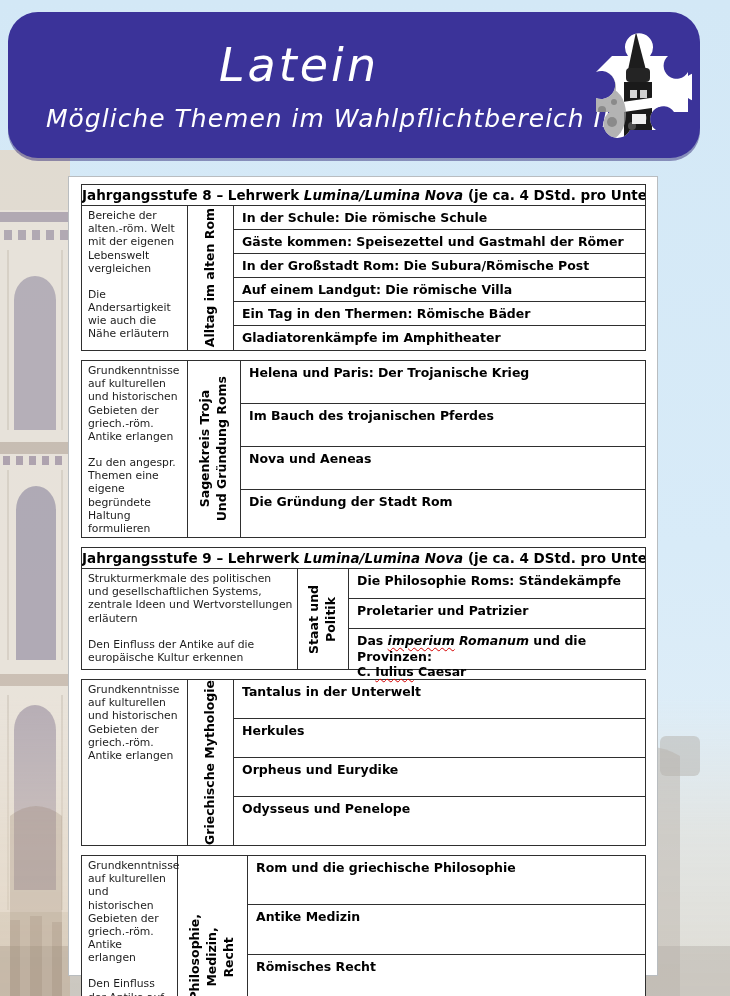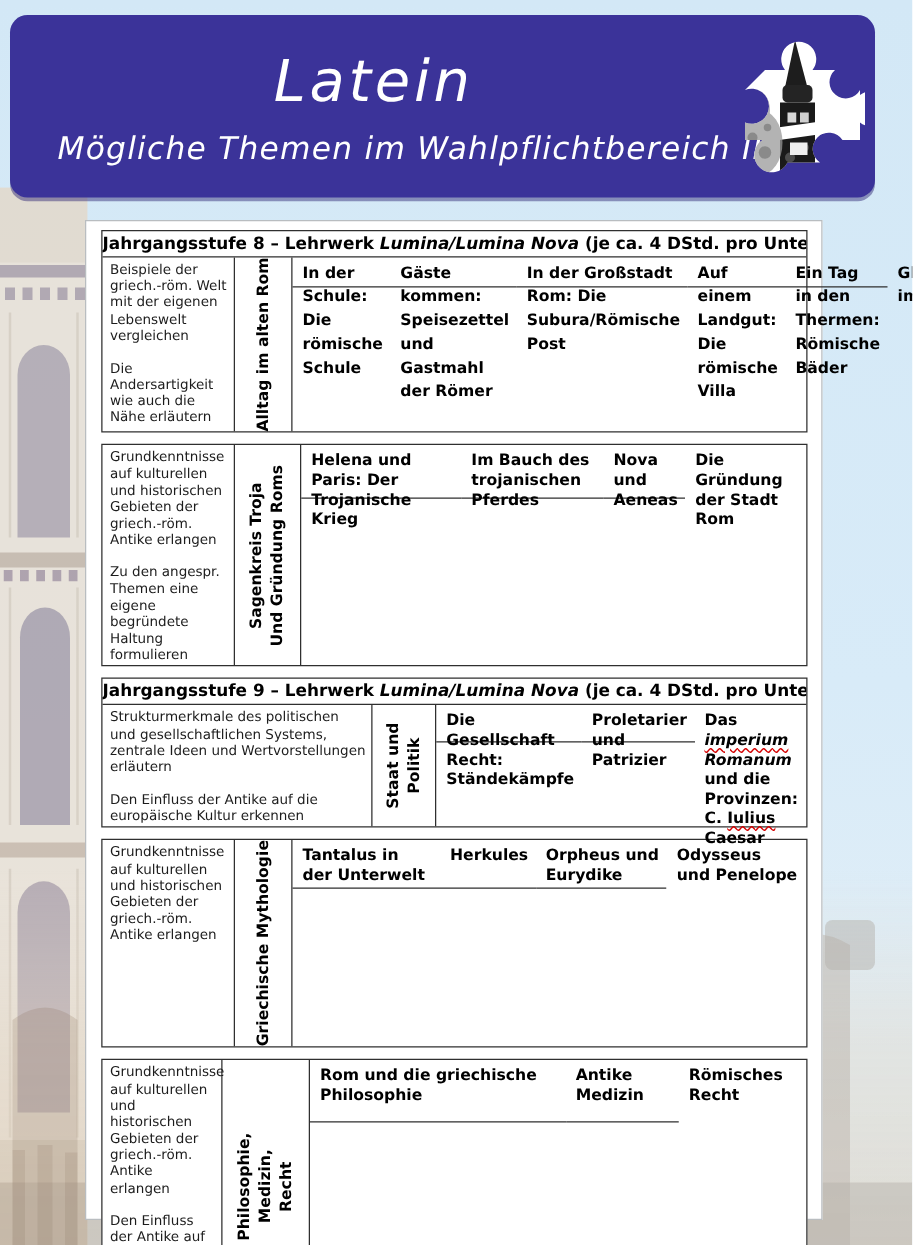--- a/index.html
+++ b/index.html
@@ -7,21 +7,21 @@
     position:relative;width:730px;height:996px;overflow:hidden;
     background:linear-gradient(180deg,#d3e8f6 0%,#d8ebf8 55%,#e6f0f6 100%);
     font-family:"DejaVu Sans","Liberation Sans",sans-serif;
   }
   
   .bg-left{position:absolute;left:0;top:150px;z-index:0;opacity:.8;}
   .bg-bottom{position:absolute;left:0;bottom:0;z-index:0;opacity:.55;}
   
   .header-card{
     position:absolute;left:8px;top:12px;width:692px;height:146px;z-index:2;
-    background:#3b3399;border-radius:14px;
+    background:#3b3399;border-radius:30px;
     box-shadow:0 3px 0 rgba(40,30,110,.45);
   }
   .title{
     position:absolute;left:0;right:110px;top:26px;text-align:center;
     color:#fff;font-size:46px;font-style:italic;letter-spacing:3px;
     font-family:"DejaVu Sans","Liberation Sans",sans-serif;
   }
   .subtitle{
     position:absolute;left:38px;top:92px;color:#fff;font-size:25px;
     font-style:italic;letter-spacing:1px;white-space:nowrap;
@@ -49,21 +49,21 @@
   .comp p:last-child{margin-bottom:0;}
   .theme{
     border-right:1px solid #2f2f2f;box-sizing:border-box;flex:none;
     display:flex;align-items:center;justify-content:center;
   }
   .vert{
     writing-mode:vertical-rl;transform:rotate(180deg);
     font-weight:bold;font-size:12.5px;line-height:1.35;
     white-space:nowrap;text-align:center;
   }
-  .topics{flex:1 1 auto;display:flex;min-width:0;}
+  .topics{flex:1 1 auto;display:flex;flex-direction:column;min-width:0;}
   .trow{
     border-bottom:1px solid #2f2f2f;box-sizing:border-box;
     font-weight:bold;font-size:12.5px;color:#000;
     padding:4px 6px 0 8px;line-height:1.25;
   }
   .trow:last-child{border-bottom:none;}
   .bi{font-style:italic;}
   .sq{text-decoration:underline wavy #d40000;text-decoration-thickness:1px;text-underline-offset:2px;}
   
   .s1 .comp{width:106px;}  .s1 .theme{width:46px;}
@@ -181,21 +181,21 @@
       </g>
     </svg>
   </div>
 
   <div class="panel">
 
     <div class="sec s1">
       <div class="sec-title"><span>Jahrgangsstufe 8 – Lehrwerk </span><span class="bi">Lumina/Lumina Nova</span><span> (je ca. 4 DStd. pro Unterthema)</span></div>
       <div class="sec-body">
         <div class="comp">
-          <p>Beispiele der griech.-röm. Welt mit der eigenen Lebenswelt vergleichen</p>
+          <p>Bereiche der alten.-röm. Welt mit der eigenen Lebenswelt vergleichen</p>
           <p>Die Andersartigkeit wie auch die Nähe erläutern</p>
         </div>
         <div class="theme">
           <div class="vert">
             <div>Alltag im alten Rom</div>
           </div>
         </div>
         <div class="topics">
           <div class="trow">In der Schule: Die römische Schule</div>
           <div class="trow">Gäste kommen: Speisezettel und Gastmahl der Römer</div>
@@ -235,21 +235,21 @@
           <p>Strukturmerkmale des politischen und gesellschaftlichen Systems, zentrale Ideen und Wertvorstellungen erläutern</p>
           <p>Den Einfluss der Antike auf die europäische Kultur erkennen</p>
         </div>
         <div class="theme">
           <div class="vert">
             <div>Staat und</div>
             <div>Politik</div>
           </div>
         </div>
         <div class="topics">
-          <div class="trow">Die Gesellschaft Recht: Ständekämpfe</div>
+          <div class="trow">Die Philosophie Roms: Ständekämpfe</div>
           <div class="trow">Proletarier und Patrizier</div>
           <div class="trow"><span>Das </span><span class="bi sq">imperium</span><span> </span><span class="bi">Romanum</span><span> und die Provinzen:</span><br><span>C. </span><span class="sq">Iulius</span><span> Caesar</span></div>
         </div>
       </div>
     </div>
 
     <div class="sec s4">
       <div class="sec-body">
         <div class="comp">
           <p>Grundkenntnisse auf kulturellen und historischen Gebieten der griech.-röm. Antike erlangen</p>

